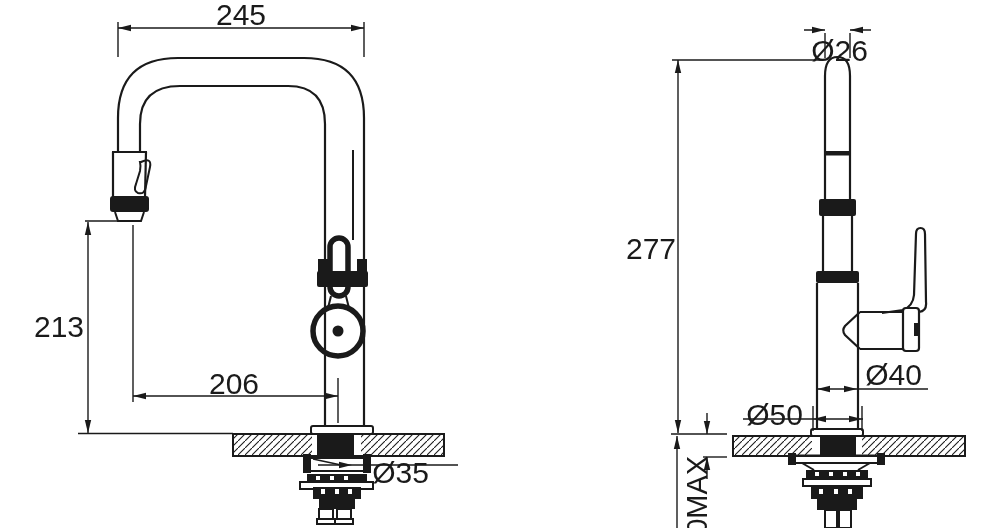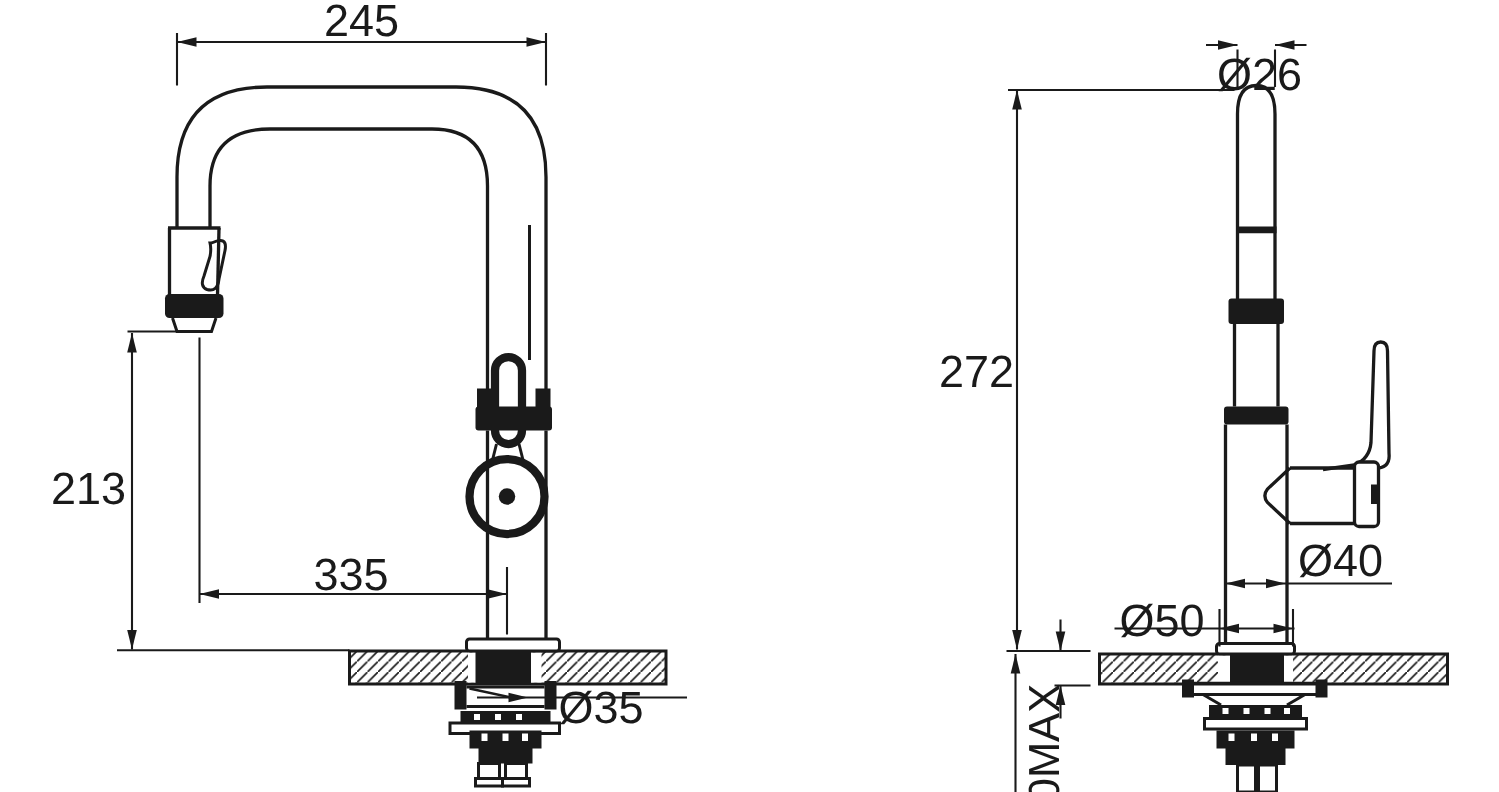--- a/index.html
+++ b/index.html
@@ -207,22 +207,22 @@
     <g>
       <path d="M817,389 L928,389" stroke="#1a1a1a" stroke-width="1.4" fill="none"></path>
       <polygon points="817,389 830,385.8 830,392.2" fill="#1a1a1a"></polygon>
       <polygon points="857,389 844,385.8 844,392.2" fill="#1a1a1a"></polygon>
     </g>
   </g>
 </svg>
 
 <div class="dim c" style="left:216px;top:0;width:50px;">245</div>
 <div class="dim r" style="left:34px;top:312px;width:50px;text-align:center;">213</div>
-<div class="dim c" style="left:209px;top:369px;width:50px;">335</div>
+<div class="dim c" style="left:209px;top:369px;width:50px;">206</div>
 <div class="dim c" style="left:365px;top:458px;width:64px;">Ø35</div>
 
 <div class="dim c" style="left:806px;top:2px;width:62px;margin-top:34px;">Ø26</div>
-<div class="dim r" style="left:626px;top:234px;width:50px;">272</div>
+<div class="dim r" style="left:626px;top:234px;width:50px;">277</div>
 <div class="dim c" style="left:741px;top:400px;width:62px;">Ø50</div>
 <div class="dim c" style="left:860px;top:360px;width:62px;">Ø40</div>
 <div class="dim vert" style="left:683px;top:551px;">40MAX</div>
 
 </div>
 
 </body></html>

